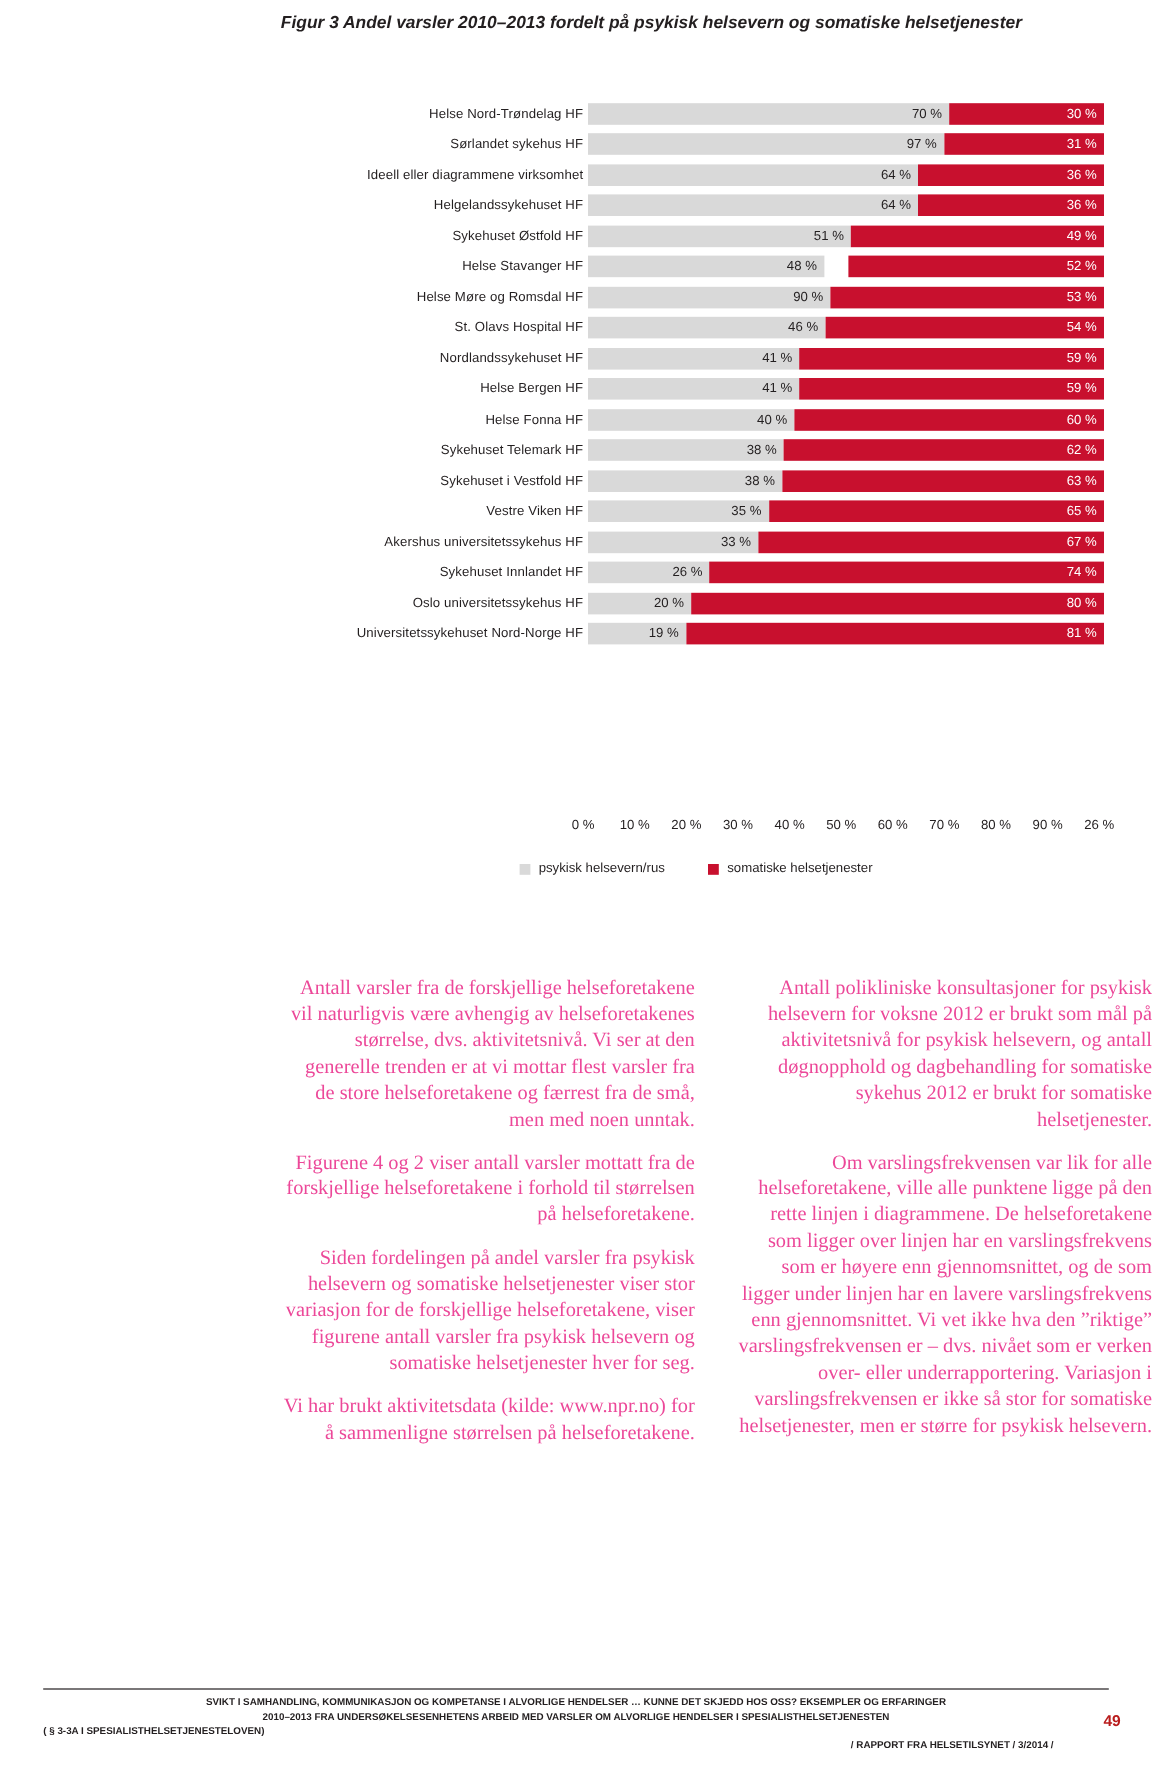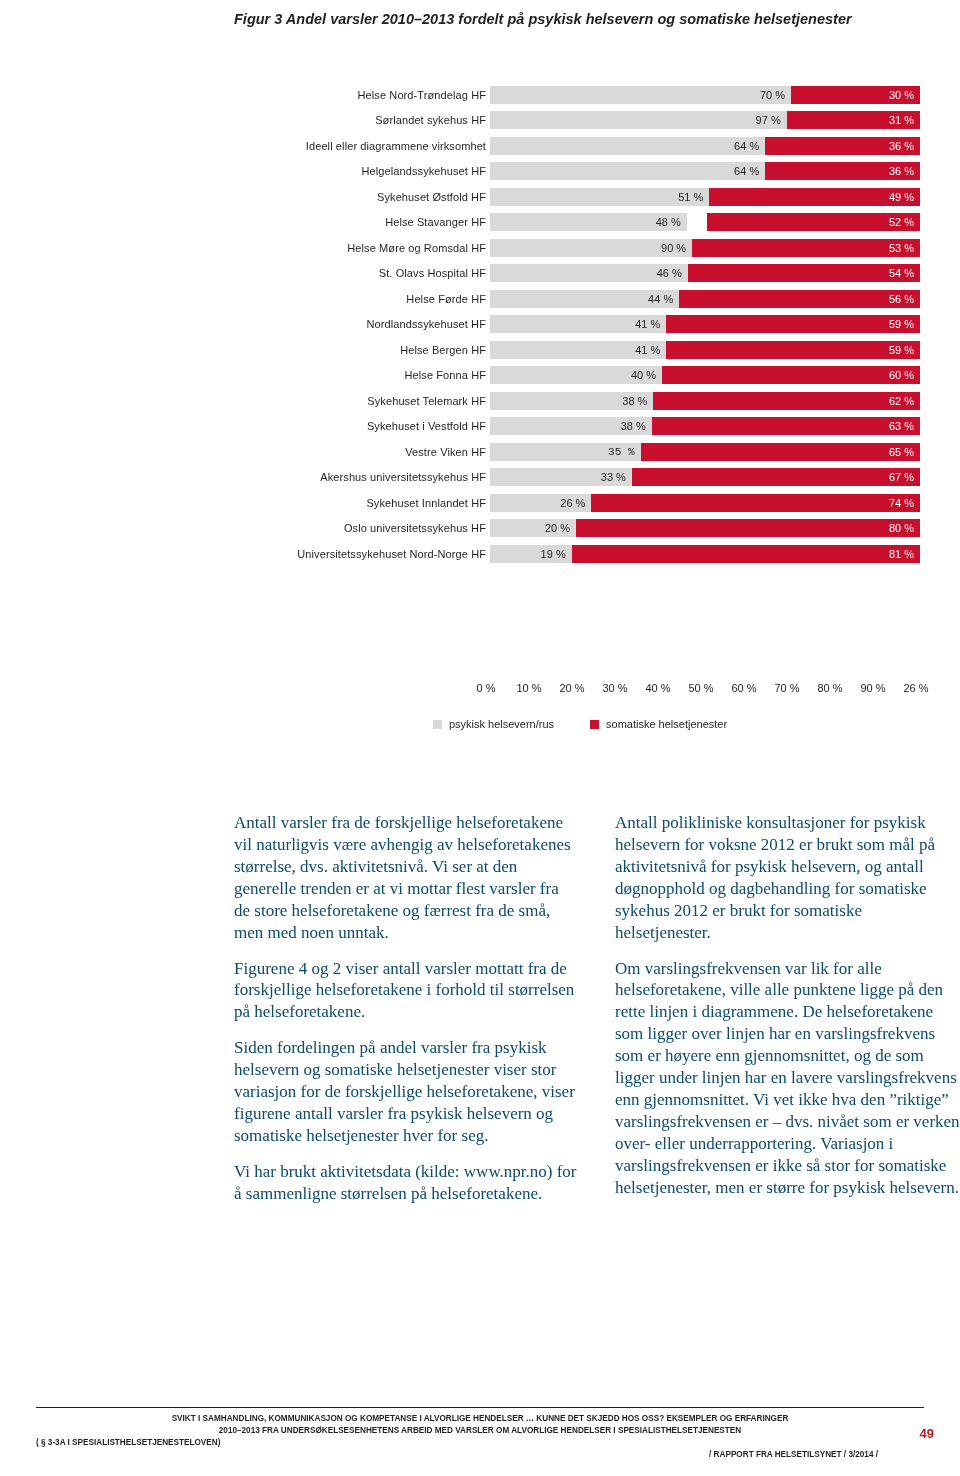--- a/index.html
+++ b/index.html
@@ -109,23 +109,23 @@
     width:726px;
     display:flex;
     gap:36px;
   }
   .col { width:345px; }
   .col p {
     margin:0 0 0 0;
     font-family:"Liberation Serif", serif;
     font-size:17px;
     line-height:1.29;
-    text-align:left;
+    text-align:right;
     text-indent:0;
-    color:#0c4a6e;
+    color:#ec4899;
   }
   .col p + p { margin-top:14px; }
 
   
   .footer-rule {
     position:absolute;
     left:36px; top:1407px;
     width:888px; height:1px;
     background:#231f20;
   }
@@ -238,31 +238,20 @@
       <div class="bars">
         <div class="seg psyk" style="width: 46%;">
           <span class="seg-val">46 %</span>
         </div>
         <div class="seg som" style="width: 54%;">
           <span class="seg-val">54 %</span>
         </div>
       </div>
     </div>
     <div class="row">
-      <div class="row-label">Helse Førde HF</div>
-      <div class="bars">
-        <div class="seg psyk" style="width: 44%;">
-          <span class="seg-val">44 %</span>
-        </div>
-        <div class="seg som" style="width: 56%;">
-          <span class="seg-val">56 %</span>
-        </div>
-      </div>
-    </div>
-    <div class="row">
       <div class="row-label">Nordlandssykehuset HF</div>
       <div class="bars">
         <div class="seg psyk" style="width: 41%;">
           <span class="seg-val">41 %</span>
         </div>
         <div class="seg som" style="width: 59%;">
           <span class="seg-val">59 %</span>
         </div>
       </div>
     </div>
@@ -306,21 +295,21 @@
           <span class="seg-val">38 %</span>
         </div>
         <div class="seg som" style="width: 63%;">
           <span class="seg-val">63 %</span>
         </div>
       </div>
     </div>
     <div class="row">
       <div class="row-label">Vestre Viken HF</div>
       <div class="bars">
-        <div class="seg psyk" style="width: 35%; font-family: Liberation Mono, monospace;">
+        <div class="seg psyk" style="width: 35%;">
           <span class="seg-val">35 %</span>
         </div>
         <div class="seg som" style="width: 65%;">
           <span class="seg-val">65 %</span>
         </div>
       </div>
     </div>
     <div class="row">
       <div class="row-label">Akershus universitetssykehus HF</div>
       <div class="bars">

